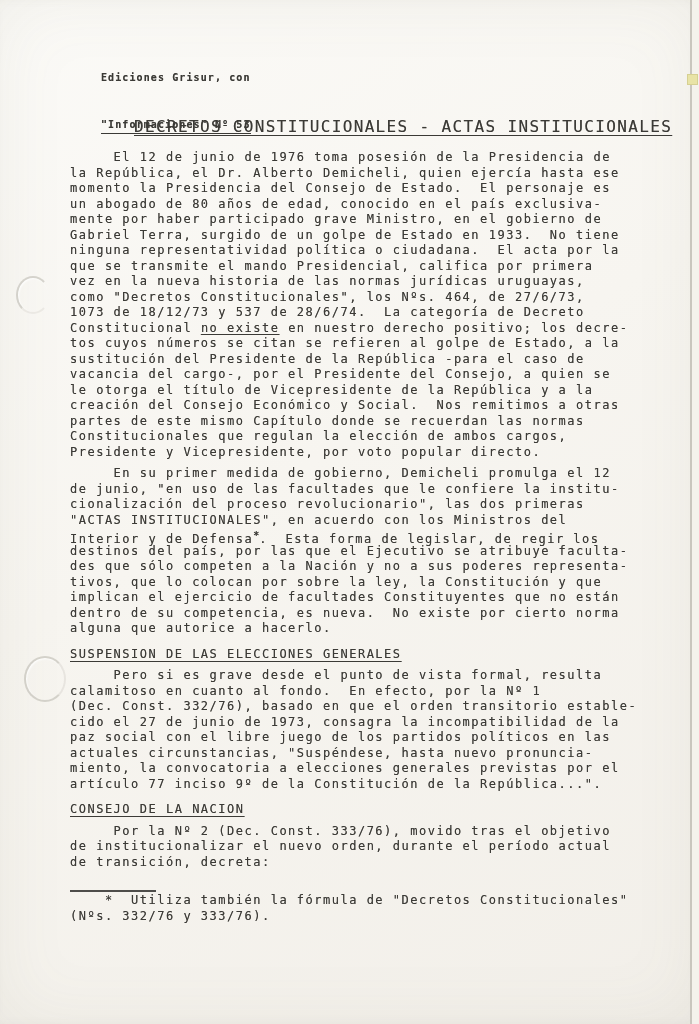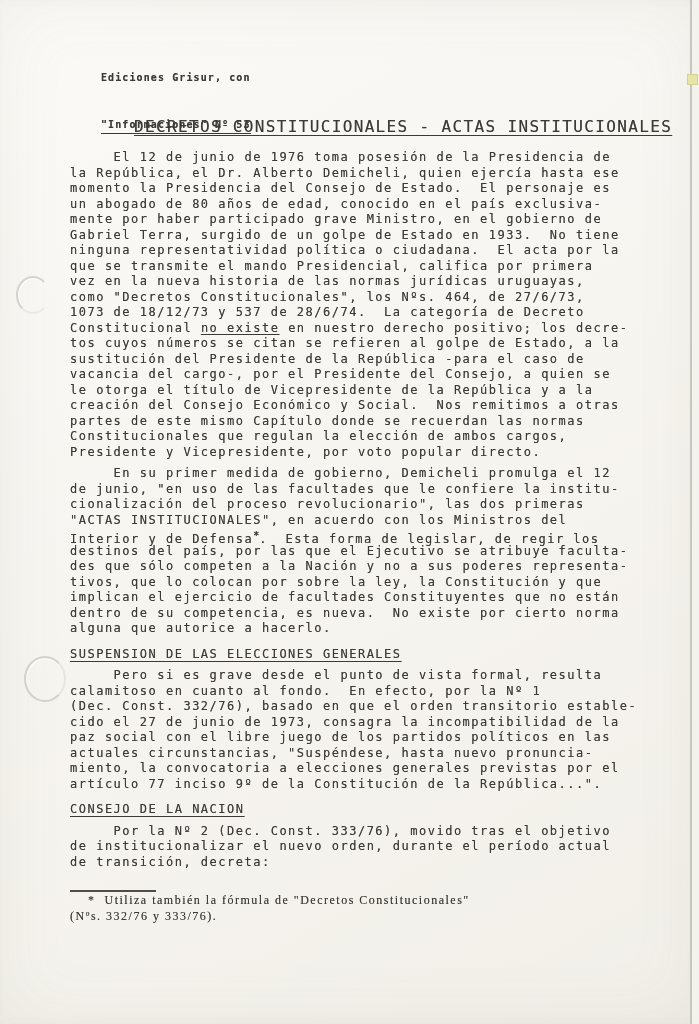--- a/index.html
+++ b/index.html
@@ -28,21 +28,21 @@
   .column { position:absolute; left:70px; top:150px; width:580px; }
   .para { margin:0 0 6px 0; }
   .tline { line-height:15.5px; font-size:12px; letter-spacing:1.5px; white-space:pre; height:15.5px; }
   .sec-heading {
     margin:10px 0 6px 0;
     font-size:12px; letter-spacing:1.5px; white-space:pre; line-height:15.5px;
     text-decoration:underline; text-underline-offset:2.5px;
   }
   .u { text-decoration:underline; text-underline-offset:2px; }
   .sup { font-size:10px; vertical-align:4px; letter-spacing:0; font-weight:bold; }
-  .footnote { margin-top:20px;font-family:Liberation Serif, serif; }
+  .footnote { margin-top:20px; }
   .fn-rule { width:86px; height:2px; background:#4e4d4a; margin:0 0 1px 0; }
   .punch-hole {
     position:absolute; border-radius:50%;
     border:2.5px solid rgba(150,146,136,0.35);
     box-shadow: inset 1px 1px 2px rgba(255,255,255,0.9);
     background:transparent;
   }
   .hole-top { left:16px; top:276px; width:30px; height:34px; border-right-color:transparent; border-bottom-color:rgba(150,146,136,0.12); }
   .hole-bottom { left:24px; top:656px; width:38px; height:42px; border-right-color:rgba(150,146,136,0.15); }
   .edge-line { position:absolute; left:690px; top:0; width:2px; height:1024px; background:#c9c6be; }

